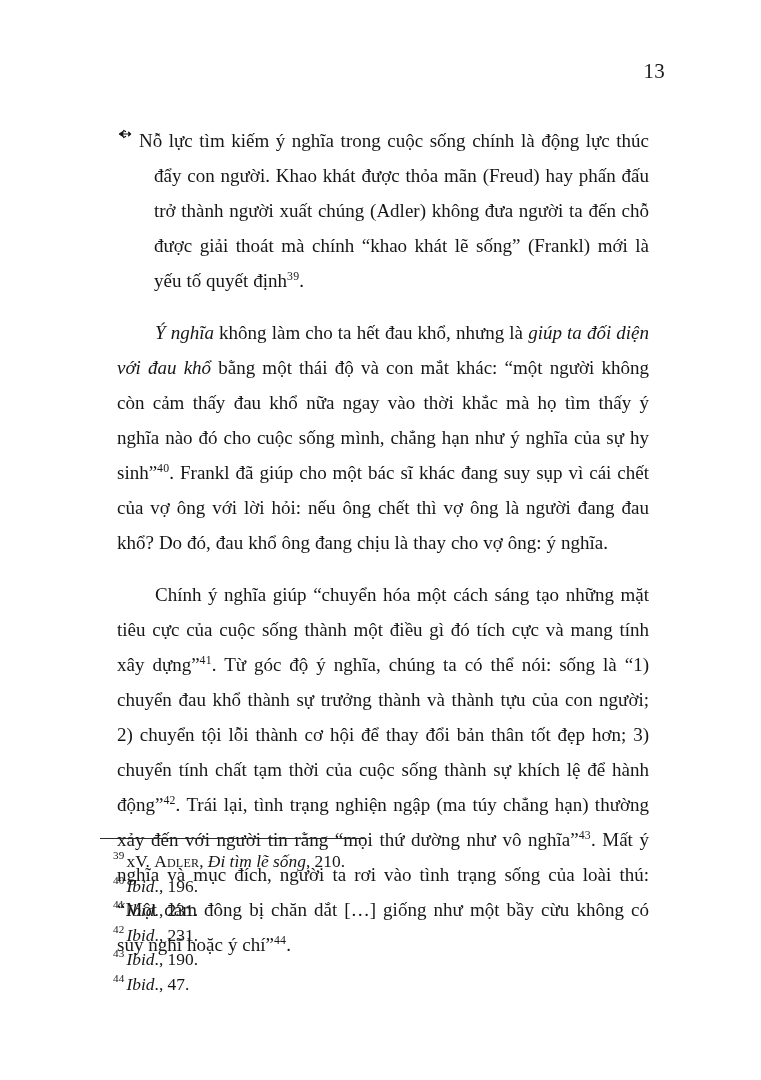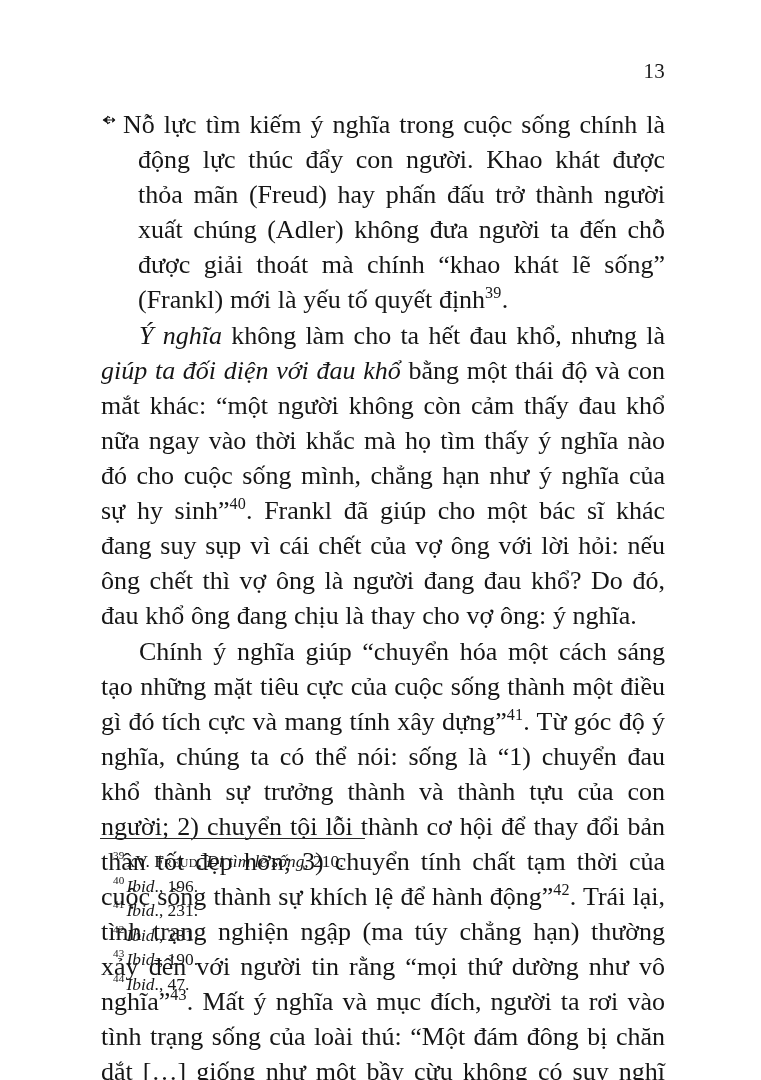--- a/index.html
+++ b/index.html
@@ -38,22 +38,22 @@
 
   
   .textblock {
     position: absolute;
     left: 100px;
     top: 106px;
     width: 566px;
   }
 
   p.para {
-    margin: 1px;
-    font-size: 26px;
+    margin: 17px;
+    font-size: 19px;
     line-height: 35px;
     text-align: justify;
     text-justify: inter-word;
     color: #161616;
     hyphens: none;
     word-spacing: 0.2px;
   }
 
   
   p.bulleted {
@@ -145,21 +145,21 @@
     </p>
 
     <p class="para indented">
       <span><span>Chính ý nghĩa giúp “chuyển hóa một cách sáng tạo những mặt tiêu cực của cuộc sống thành một điều gì đó tích cực và mang tính xây dựng”</span><sup class="fn">41</sup><span>. Từ góc độ ý nghĩa, chúng ta có thể nói: sống là “1) chuyển đau khổ thành sự trưởng thành và thành tựu của con người; 2) chuyển tội lỗi thành cơ hội để thay đổi bản thân tốt đẹp hơn; 3) chuyển tính chất tạm thời của cuộc sống thành sự khích lệ để hành động”</span><sup class="fn">42</sup><span>. Trái lại, tình trạng nghiện ngập (ma túy chẳng hạn) thường xảy đến với người tin rằng “mọi thứ dường như vô nghĩa”</span><sup class="fn">43</sup><span>. Mất ý nghĩa và mục đích, người ta rơi vào tình trạng sống của loài thú: “Một đám đông bị chăn dắt […] giống như một bầy cừu không có suy nghĩ hoặc ý chí”</span><sup class="fn">44</sup><span>.</span></span>
     </p>
   </div>
 
   <div class="footnotes">
     <div class="fn-rule"></div>
     <ul class="fn-list">
-        <li><span class="fn-num">39</span><span><span>xV. </span><span class="smallcaps">Freud</span><span>, </span><span class="ital">Đi tìm lẽ sống</span><span>, 210.</span></span></li>
+        <li><span class="fn-num">39</span><span><span>xV. </span><span class="smallcaps">Adler</span><span>, </span><span class="ital">Đi tìm lẽ sống</span><span>, 210.</span></span></li>
         <li><span class="fn-num">40</span><span><span class="ital">Ibid</span><span>., 196.</span></span></li>
         <li><span class="fn-num">41</span><span><span class="ital">Ibid</span><span>., 231.</span></span></li>
         <li><span class="fn-num">42</span><span><span class="ital">Ibid</span><span>., 231.</span></span></li>
         <li><span class="fn-num">43</span><span><span class="ital">Ibid</span><span>., 190.</span></span></li>
         <li><span class="fn-num">44</span><span><span class="ital">Ibid</span><span>., 47.</span></span></li>
       </ul>
   </div>
 
 </div>
 

